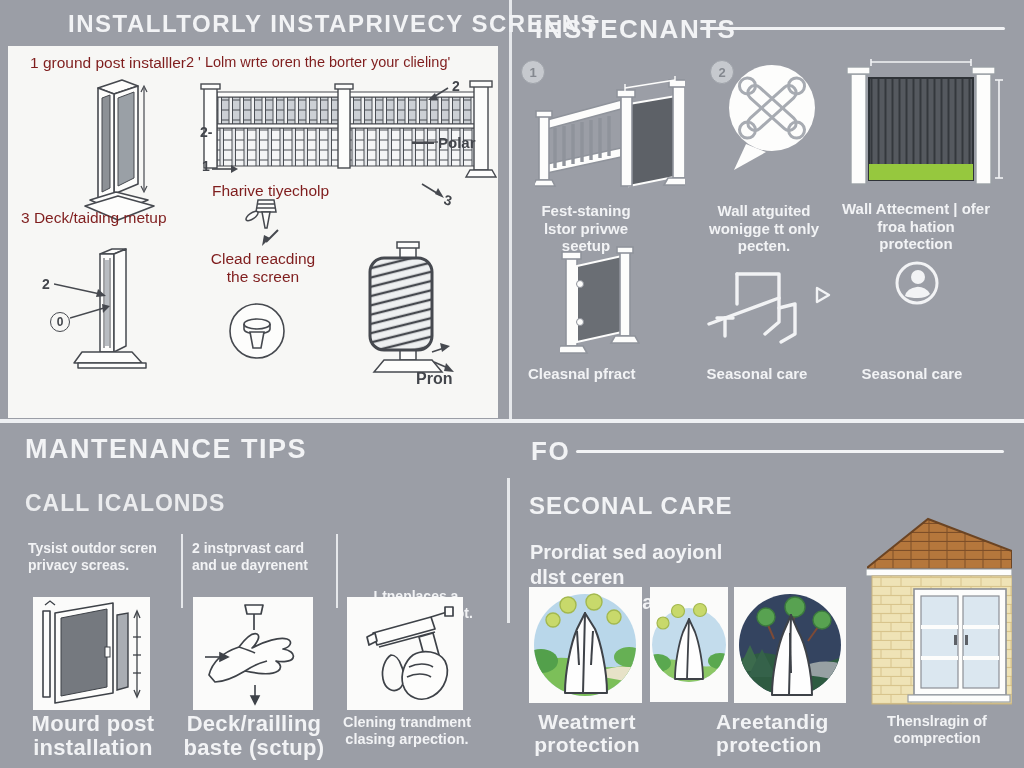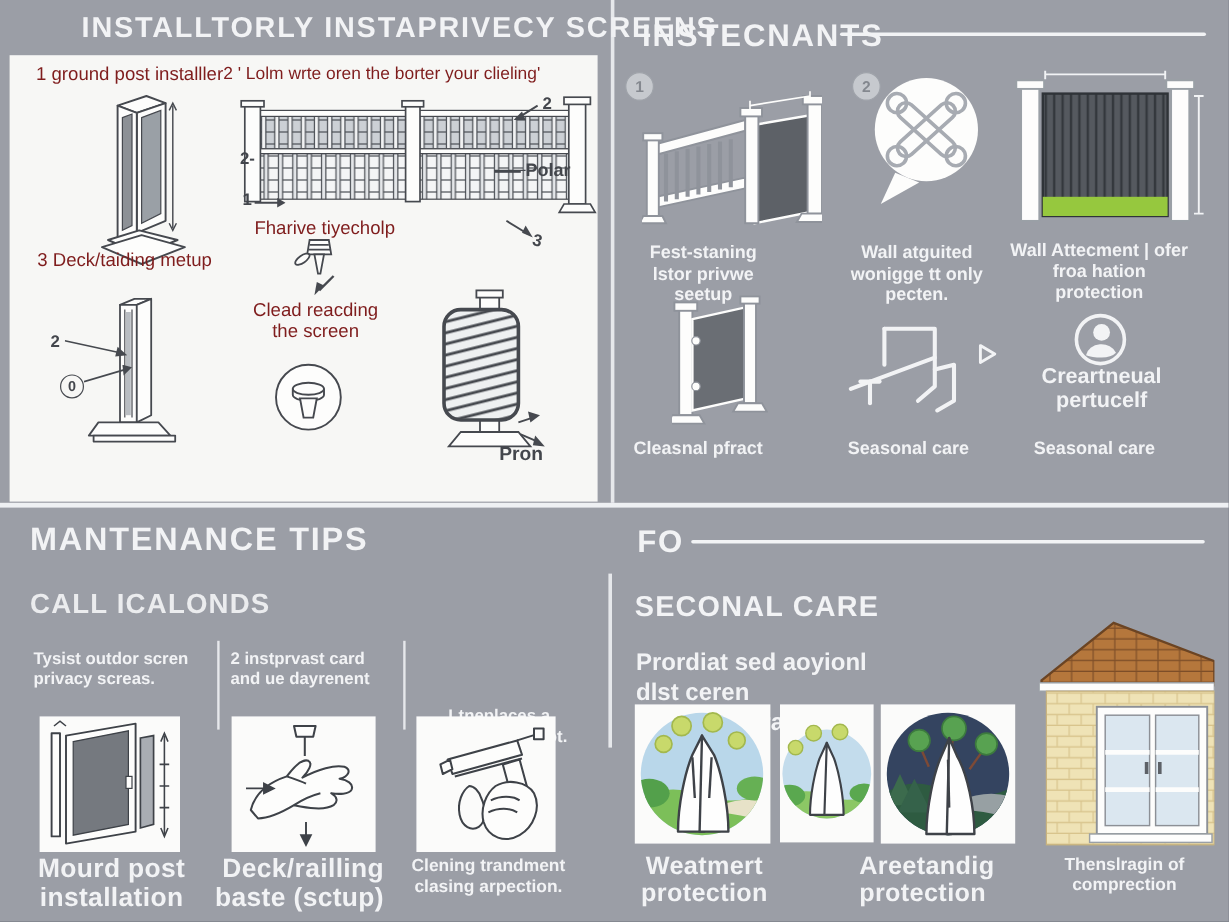--- a/index.html
+++ b/index.html
@@ -111,21 +111,21 @@
     <div class="abs" style="left:412px;top:136px;">
       <svg width="26" height="18" viewBox="0 0 26 18">
           <line x1="2" y1="2" x2="20" y2="13" stroke="#46494f" stroke-width="1.6"></line>
           <polygon points="15,12 24,16 18,6" fill="#46494f"></polygon>
         </svg>
     </div>
     <span class="abs marker" style="left:436px;top:146px;transform:rotate(14deg);">3</span>
 
     <div class="abs ink" style="left:204px;top:136px;font-size:15.5px;">Fharive tiyecholp</div>
 
-    <div class="abs ink" style="left:23px;top:163px;font-size:15.5px;">3 Deck/taiding metup</div>
+    <div class="abs ink" style="left:13px;top:163px;font-size:15.5px;">3 Deck/taiding metup</div>
 
     <div class="abs" style="left:58px;top:196px;">
       <svg width="86" height="130" viewBox="0 0 86 130">
         <g fill="#fdfdfc" stroke="#46494f" stroke-width="1.5" stroke-linejoin="round">
           <polygon points="34,12 46,7 60,7 48,12"></polygon>
           <rect x="34" y="12" width="14" height="98"></rect>
           <polygon points="48,12 60,7 60,104 48,110"></polygon>
           <polygon points="16,110 66,110 76,121 8,121"></polygon>
           <polygon points="12,121 80,121 80,126 12,126"></polygon>
         </g>
@@ -327,21 +327,20 @@
       </svg>
   </div>
 
   <div class="abs" style="left:894px;top:260px;">
     <svg width="46" height="46" viewBox="0 0 46 46">
       <circle cx="23" cy="23" r="20" fill="none" stroke="#f2f3f5" stroke-width="3"></circle>
       <circle cx="24" cy="17" r="7" fill="#f2f3f5"></circle>
       <path d="M11,36 a13,11 0 0 1 25,-2 q-4,4 -12,4 q-8,0 -13,-2 z" fill="#f2f3f5"></path>
     </svg>
   </div>
-  <div class="abs wtxt" style="left:848px;top:304px;width:140px;font-size:18px;line-height:1.1;text-align:center;">Creartneual pertucelf</div>
 
   <div class="abs wtxt cap" style="left:528px;top:365px;width:120px;text-align:left;">Cleasnal pfract</div>
   <div class="abs wtxt cap" style="left:698px;top:365px;width:118px;">Seasonal care</div>
   <div class="abs wtxt cap" style="left:848px;top:365px;width:128px;">Seasonal care</div>
 
   <div class="abs wtxt" style="left:25px;top:434px;font-size:27px;letter-spacing:1.5px;">MANTENANCE TIPS</div>
   <div class="abs wtxt" style="left:25px;top:490px;font-size:23px;letter-spacing:1px;opacity:.92;">CALL ICALONDS</div>
 
   <div class="abs wtxt cap-sm" style="left:28px;top:540px;width:148px;text-align:left;">Tysist outdor scren privacy screas.</div>
   <div class="abs wtxt cap-sm" style="left:192px;top:540px;width:132px;text-align:left;">2 instprvast card and ue dayrenent</div>
@@ -404,21 +403,21 @@
         <polygon points="72,40 86,36 92,58 78,62"></polygon>
         <path d="M44,58 C38,62 34,72 36,82 C38,92 46,96 52,92 C58,88 58,76 54,68 C52,62 48,58 44,58 Z" fill="none"></path>
         <path d="M66,58 C76,52 92,54 98,64 C104,76 98,92 86,99 C74,106 60,101 56,88 C53,77 58,64 66,58 Z"></path>
         <path d="M62,70 C70,66 80,66 86,70" fill="none"></path>
         <path d="M60,80 C68,76 78,76 84,80" fill="none"></path>
       </g>
     </svg>
   </div>
 
   <div class="abs wtxt cap-big" style="left:13px;top:712px;width:160px;">Mourd post installation</div>
-  <div class="abs wtxt cap-big" style="left:168px;top:712px;width:152px;text-align:right;">Deck/railling baste (sctup)</div>
+  <div class="abs wtxt cap-big" style="left:178px;top:712px;width:152px;">Deck/railling baste (sctup)</div>
   <div class="abs wtxt" style="left:332px;top:714px;width:150px;font-size:14.5px;line-height:1.2;text-align:center;">Clening trandment clasing arpection.</div>
 
   <div class="abs wtxt title-lg" style="left:531px;top:436px;">FO</div>
   <div class="abs hline" style="left:576px;top:450px;width:428px;"></div>
   <div class="abs wtxt" style="left:529px;top:492px;font-size:24px;letter-spacing:1px;">SECONAL CARE</div>
   <div class="abs wtxt" style="left:530px;top:540px;width:220px;font-size:20px;line-height:1.25;font-weight:bold;">Prordiat sed aoyionl dlst ceren pourectardrat and your eneot.</div>
 
   <div class="abs card" style="left:529px;top:587px;width:113px;height:116px;">
     <svg width="113" height="116" viewBox="0 0 113 116" style="margin:0 auto;">
       <defs>

